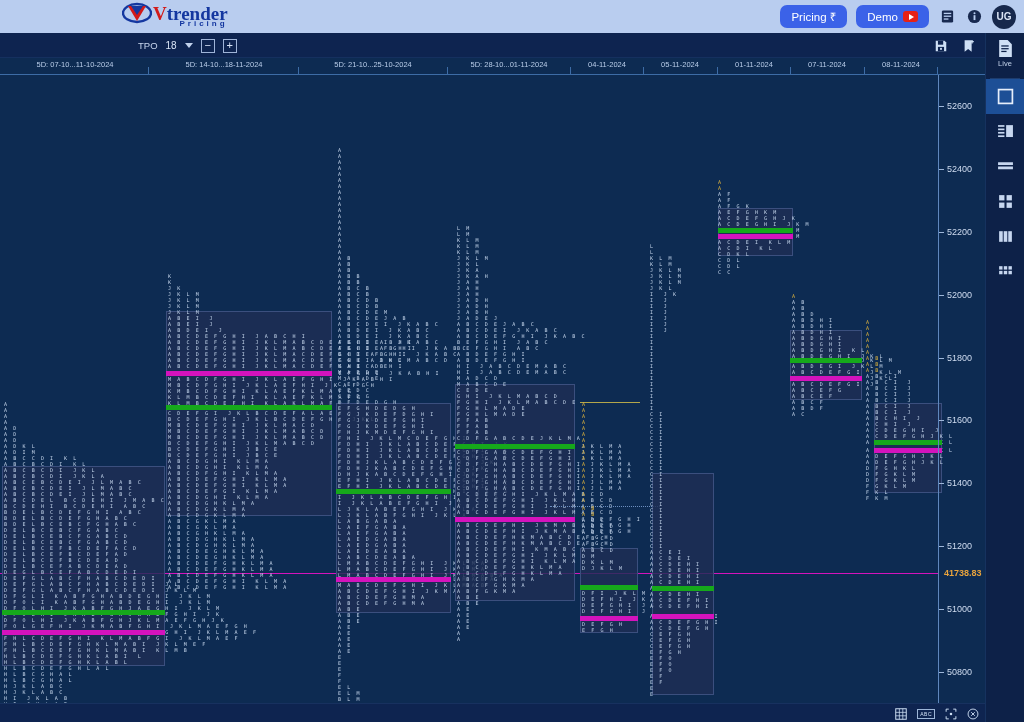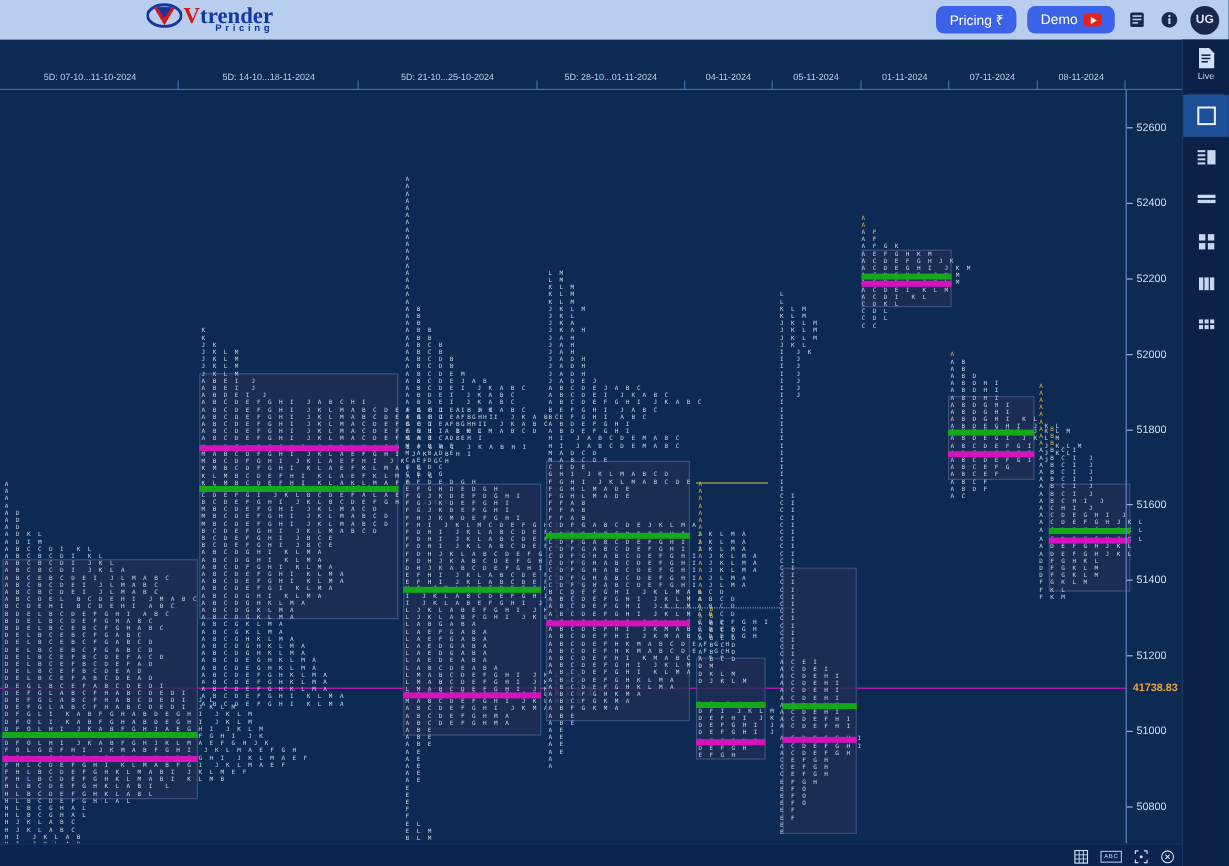--- a/index.html
+++ b/index.html
@@ -141,20 +141,45 @@
       <svg width="15" height="15" viewBox="0 0 16 16">
             <circle cx="8" cy="8" r="7" fill="#18294f"></circle>
             <circle cx="8" cy="4.6" r="1.1" fill="#b9cdef"></circle>
             <rect x="7" y="6.6" width="2" height="5.2" fill="#b9cdef"></rect>
           </svg>
     </span>
     <div class="avatar">UG</div>
   </div>
 </div>
 
+<div class="toolbar">
+  <div class="tb-left">
+    <span>TPO</span>
+    <span class="tb-val">18</span>
+    <span class="caret"></span>
+    <span class="sqbtn">−</span>
+    <span class="sqbtn">+</span>
+  </div>
+  <div class="tb-right">
+    <span class="tb-icon">
+      <svg width="14" height="14" viewBox="0 0 16 16">
+            <path d="M2 2h10l2 2v10H2z" fill="#cfe0f5"></path>
+            <rect x="4.5" y="2" width="6" height="4.5" fill="#0e2450"></rect>
+            <rect x="4.5" y="9" width="7" height="5" fill="#0e2450"></rect>
+            <circle cx="8" cy="11.3" r="1.2" fill="#cfe0f5"></circle>
+          </svg>
+    </span>
+    <span class="tb-icon">
+      <svg width="14" height="14" viewBox="0 0 16 16">
+            <path d="M3 1.5h8v13l-4-3.2-4 3.2z" fill="#cfe0f5"></path>
+            <path d="M11.5 1v4M9.5 3h4" stroke="#cfe0f5" stroke-width="1.4"></path>
+          </svg>
+    </span>
+  </div>
+</div>
 
 <div class="rail">
   <div class="rail-live">
     <svg width="17" height="19" viewBox="0 0 16 18">
           <path d="M2 1h8l4 4v12H2z" fill="#cfe0f5"></path>
           <rect x="4" y="6" width="7" height="1.2" fill="#0d2148"></rect>
           <rect x="4" y="8.6" width="7" height="1.2" fill="#0d2148"></rect>
           <rect x="4" y="11.2" width="5" height="1.2" fill="#0d2148"></rect>
         </svg>
     <span class="lbl">Live</span>

